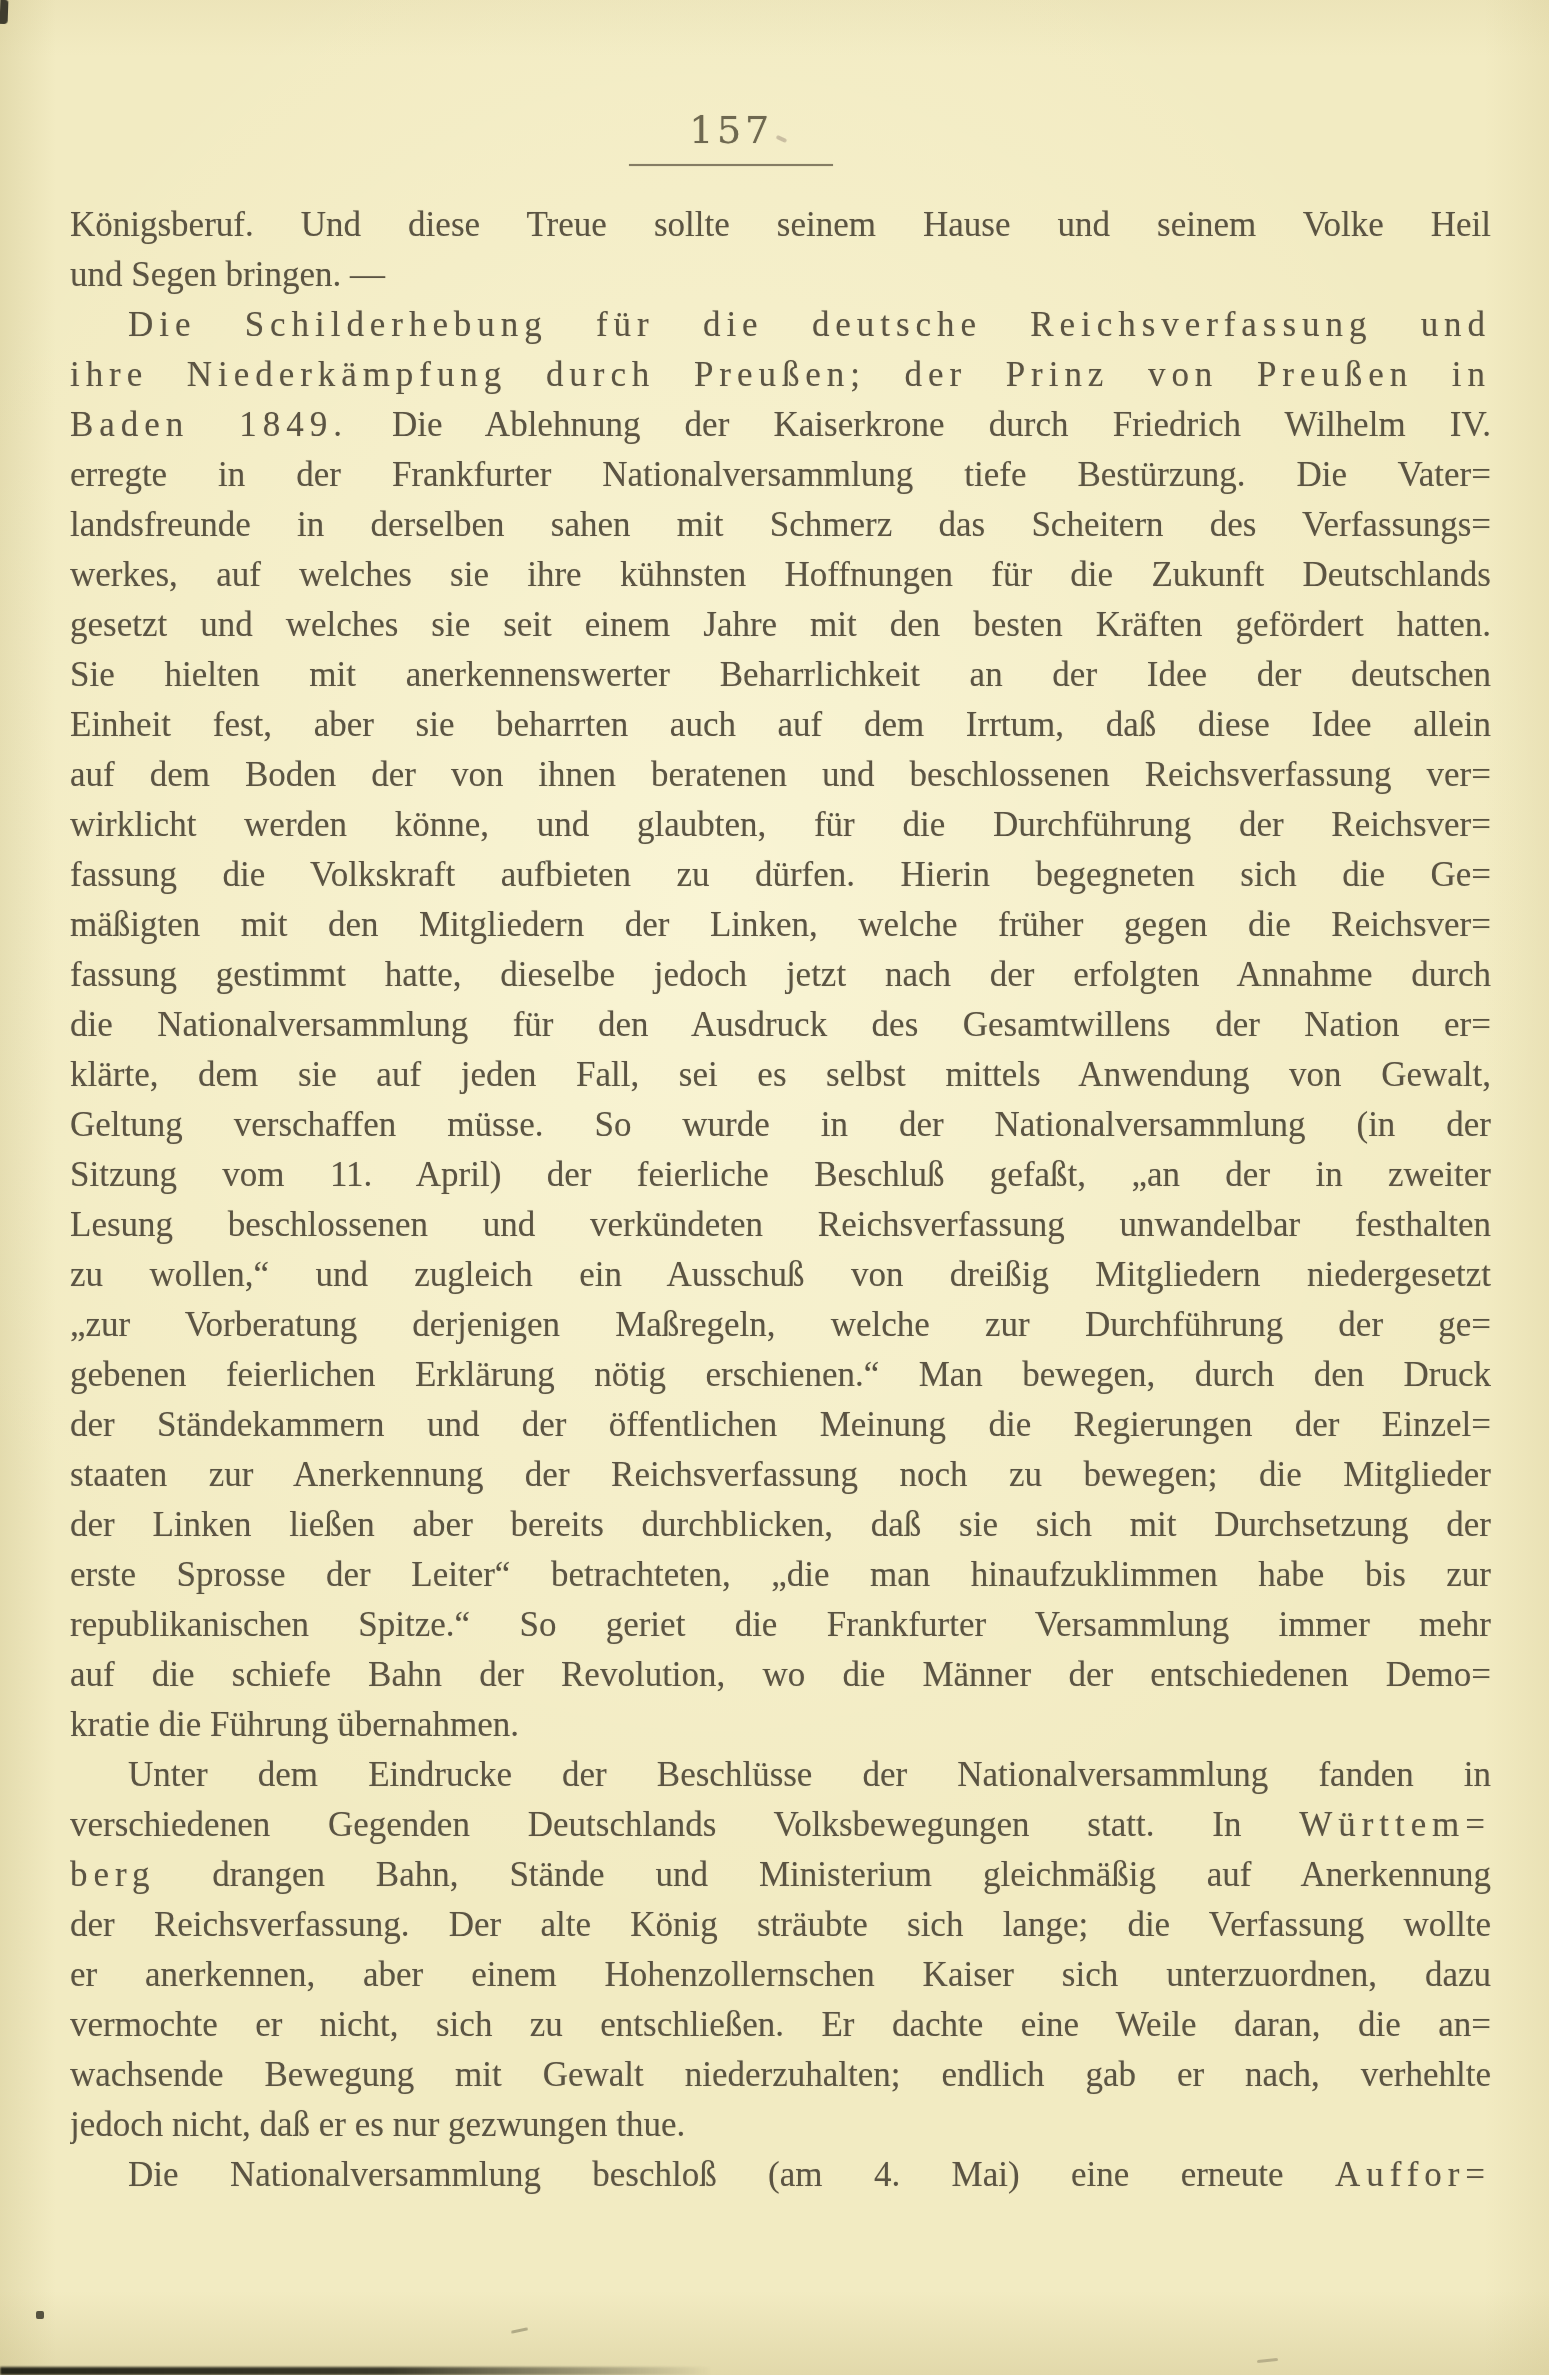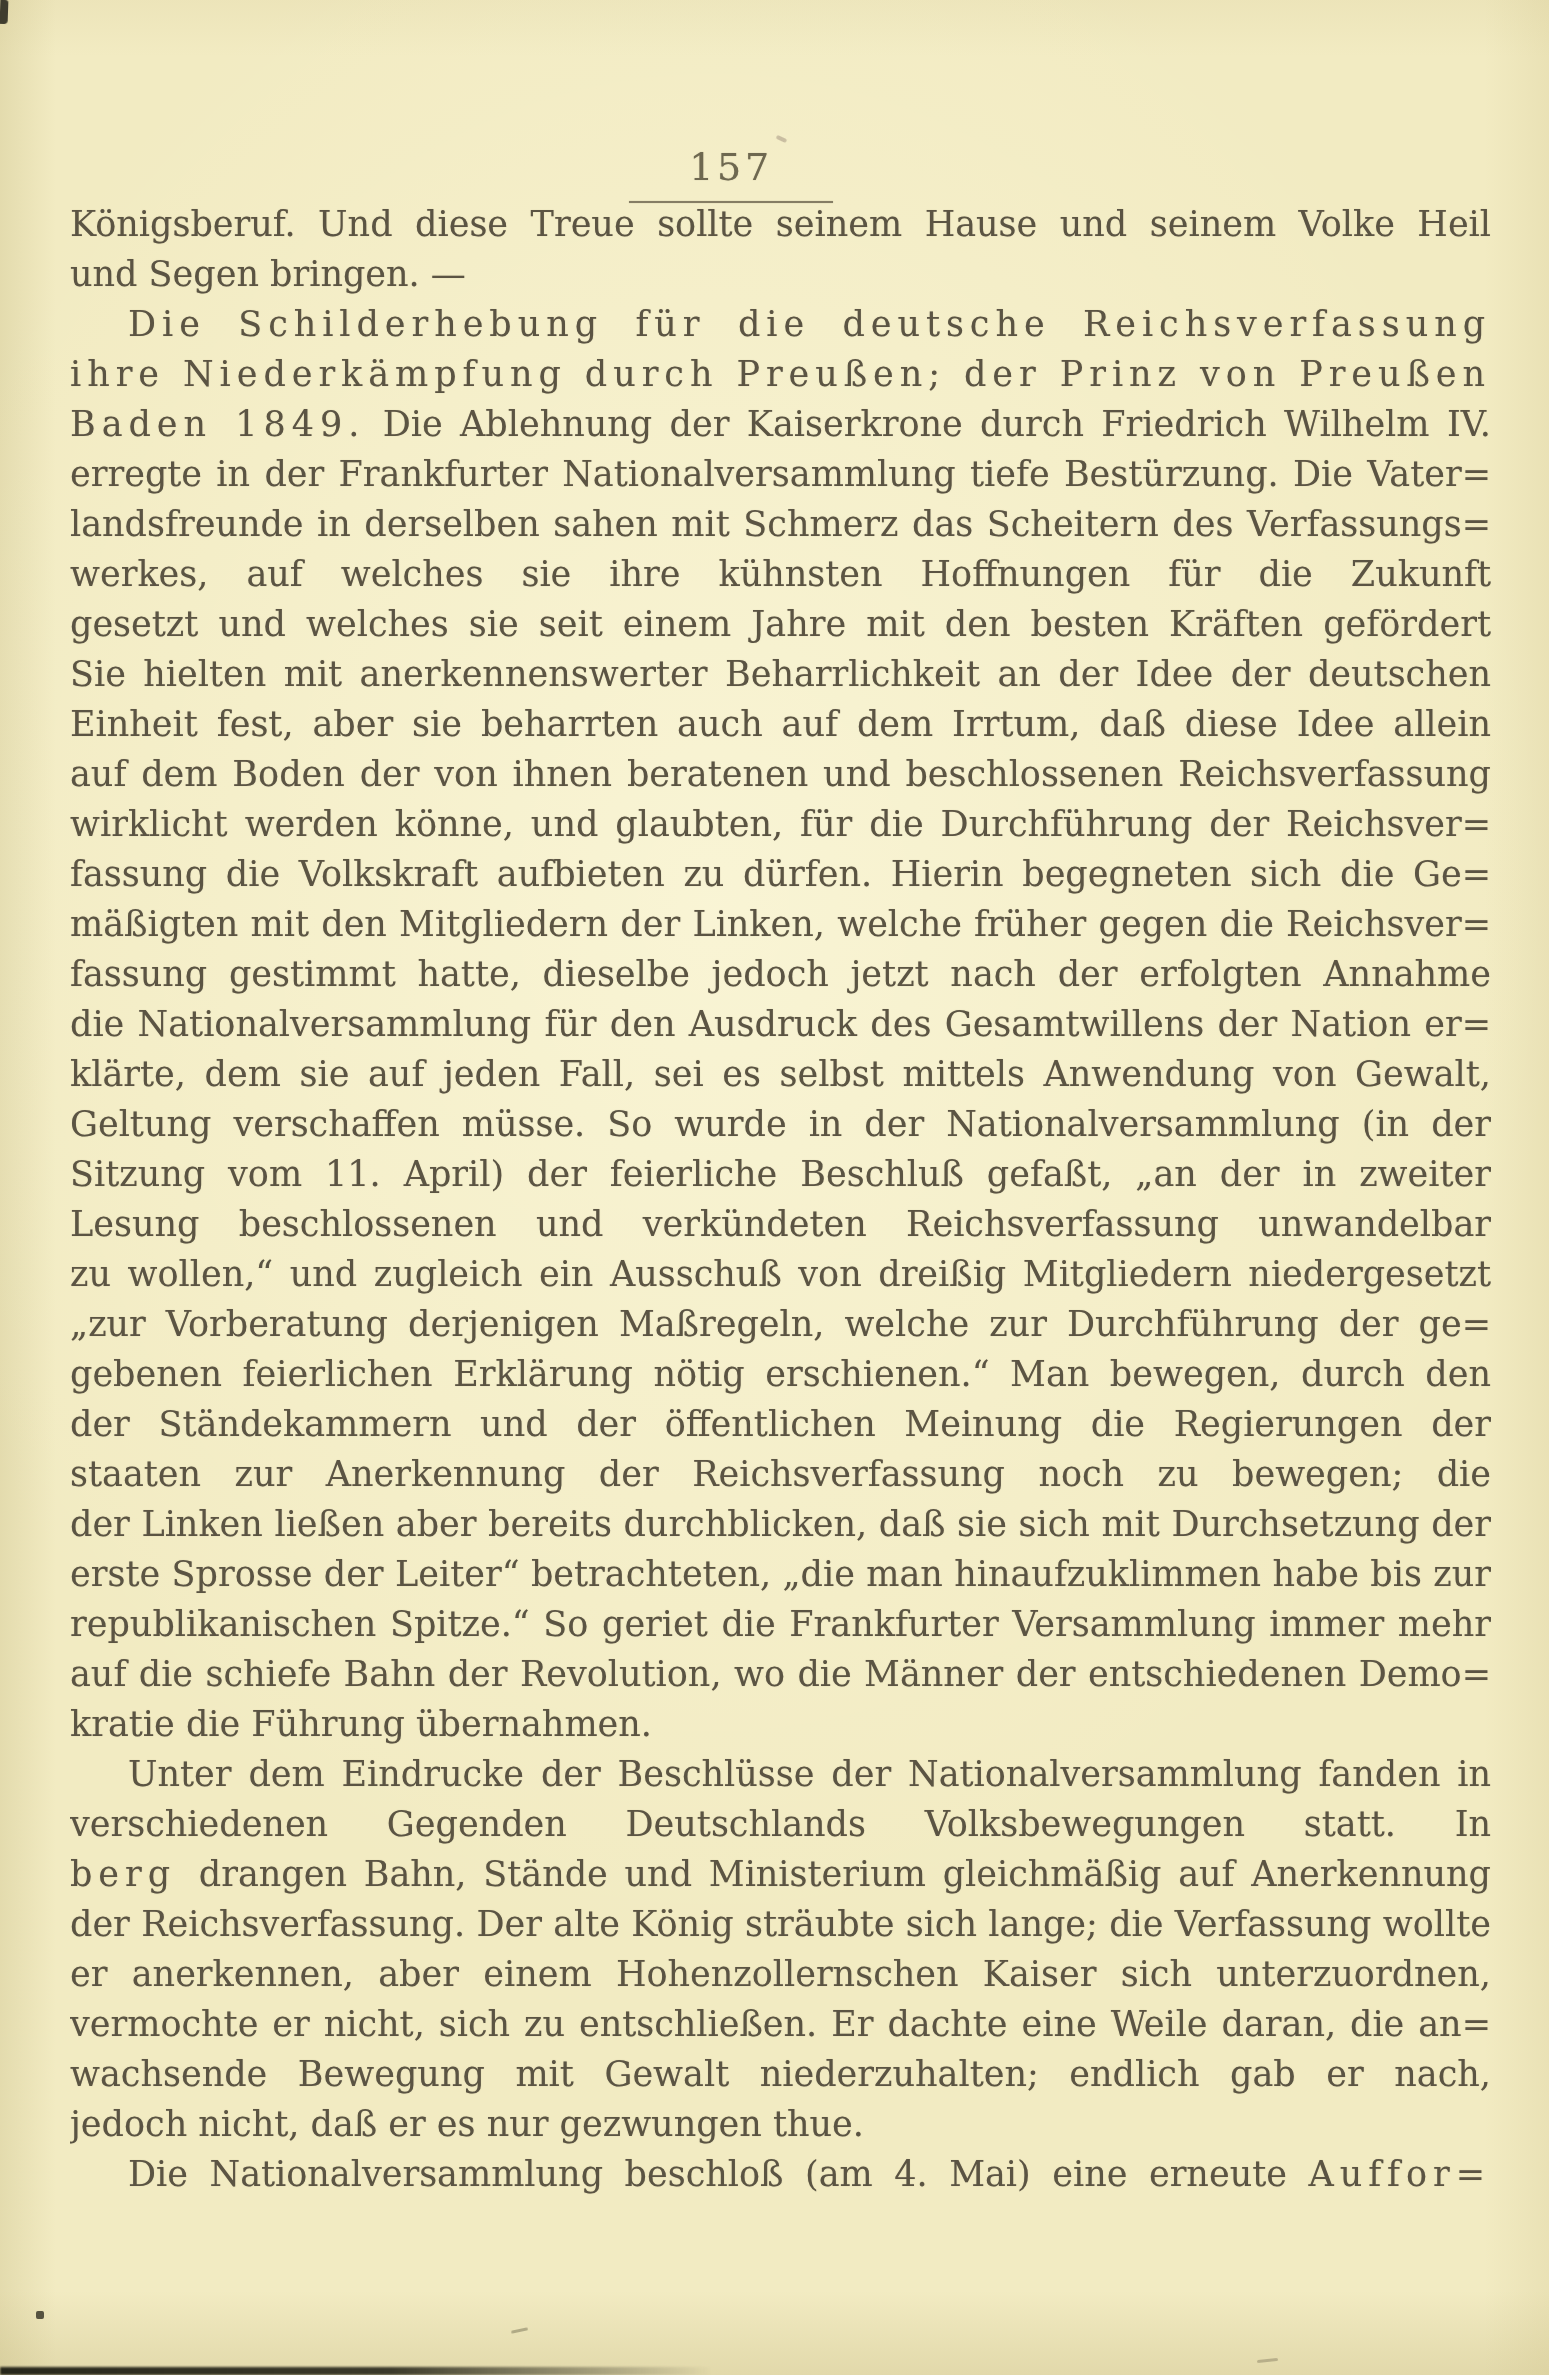--- a/index.html
+++ b/index.html
@@ -15,21 +15,20 @@
       radial-gradient(ellipse 1218px 1499px at 46% 38%, rgba(255,252,228,0.55), rgba(255,252,228,0) 70%),
       linear-gradient(90deg, rgba(190,178,120,0.28) 0, rgba(190,178,120,0) 56px),
       linear-gradient(270deg, rgba(203,190,134,0.22) 0, rgba(203,190,134,0) 66px),
       linear-gradient(0deg, rgba(188,175,116,0.30) 0, rgba(188,175,116,0) 84px),
       linear-gradient(180deg, rgba(210,198,146,0.18) 0, rgba(210,198,146,0) 56px),
       #f2ebc2;
   }
   .page-head{
     position:absolute;left:0;top:111px;width:1462px;
     text-align:center;
-    margin-top:37px;
   }
   .page-number{
     font-size:38px;color:#6e removed;
     color:#6e6850;letter-spacing:3.7px;line-height:1;
     text-shadow:0 0 0.9px rgba(110,104,80,0.5);
   }
   .head-rule{
     width:204px;height:1.9px;background:#857d64;
     margin:15px auto 0 auto;
     box-shadow:0 0 0.9px rgba(133,125,100,0.8);
@@ -38,21 +37,21 @@
     position:absolute;left:70px;top:199px;width:1421px;
   }
   .line{
     height:50px;line-height:50px;overflow:hidden;
     font-size:35px;color:#5b5443;
     text-shadow:0 0 0.9px rgba(91,84,67,0.35);
     text-align:justify;
   }
   .line.just{text-align-last:justify;}
   .line.indent{padding-left:58px;}
-  .seg{white-space:normal;}
+  .seg{white-space:normal;font-family:Liberation Serif, serif;}
   .seg.sperr{letter-spacing:0.17em;}
   
   .artifact{position:absolute;pointer-events:none;}
   .mark-topleft{
     left:0;top:0;width:8.4px;height:24px;
     background:#2e2d22;border-radius:0 2.8px 3.7px 0;
     transform:rotate(2deg);opacity:0.9;filter:blur(0.5px);
   }
   .mark-bottomband{
     left:0;top:2367px;width:712px;height:8.4px;

